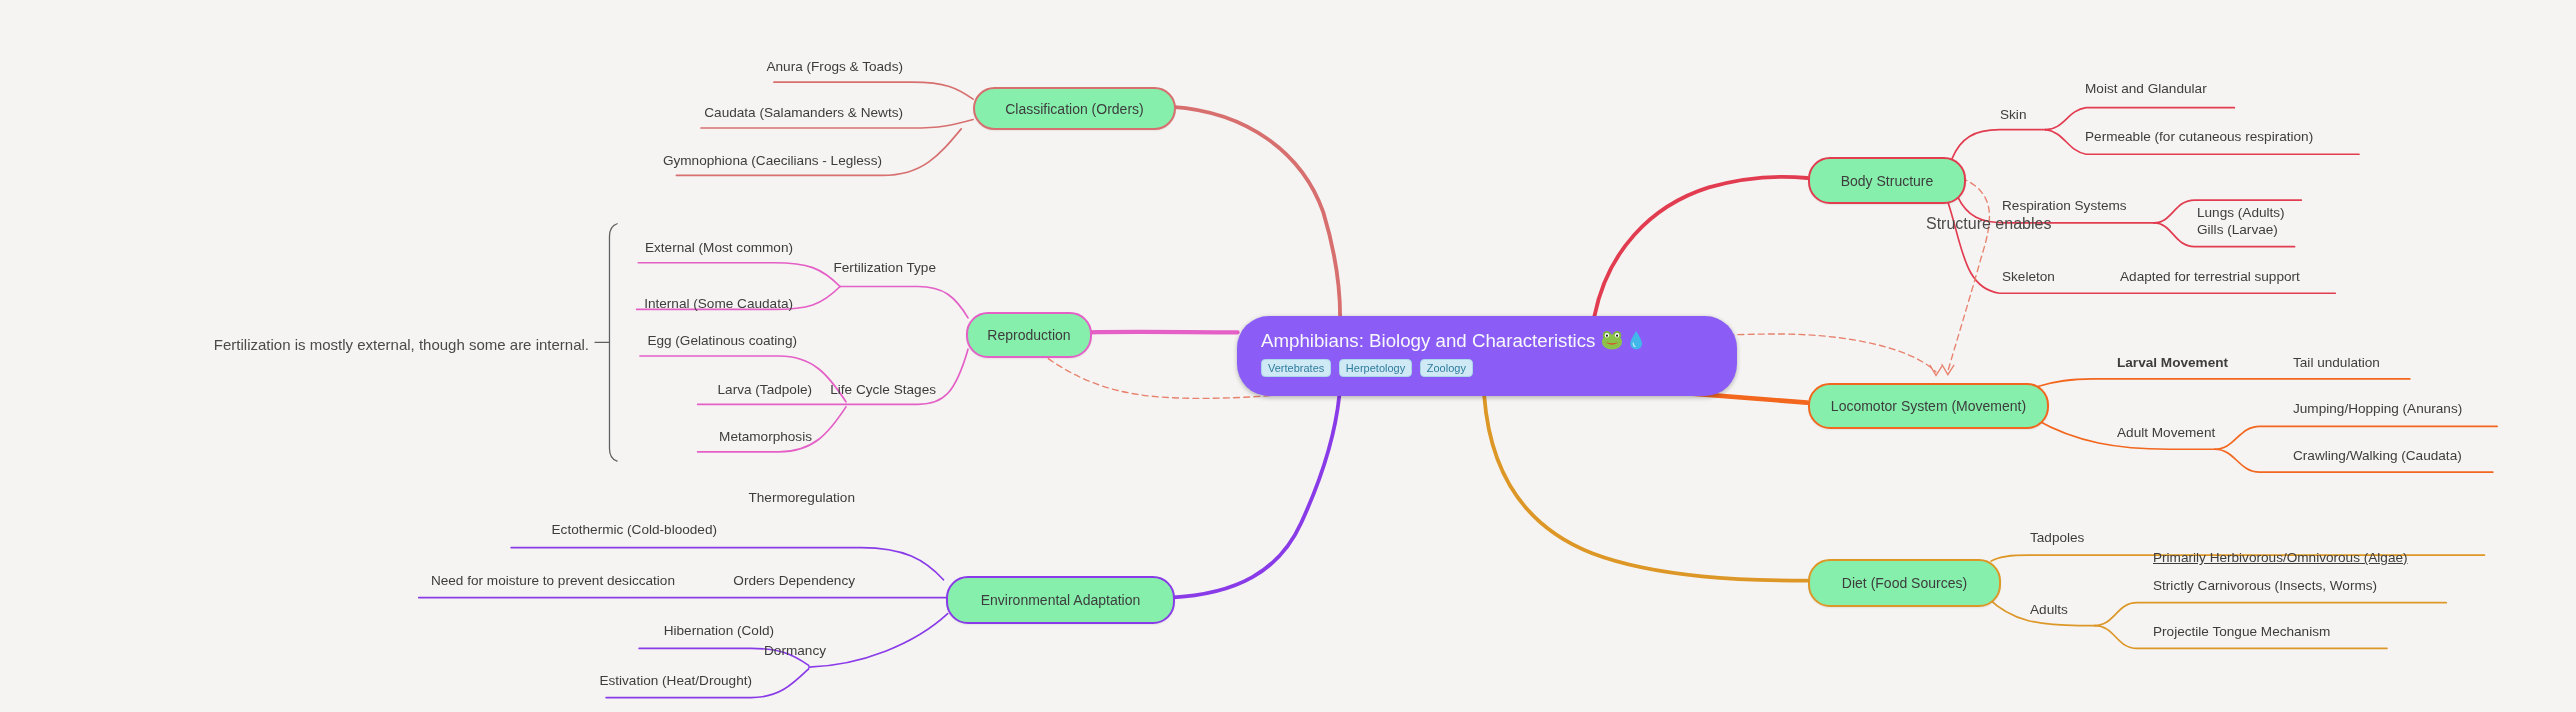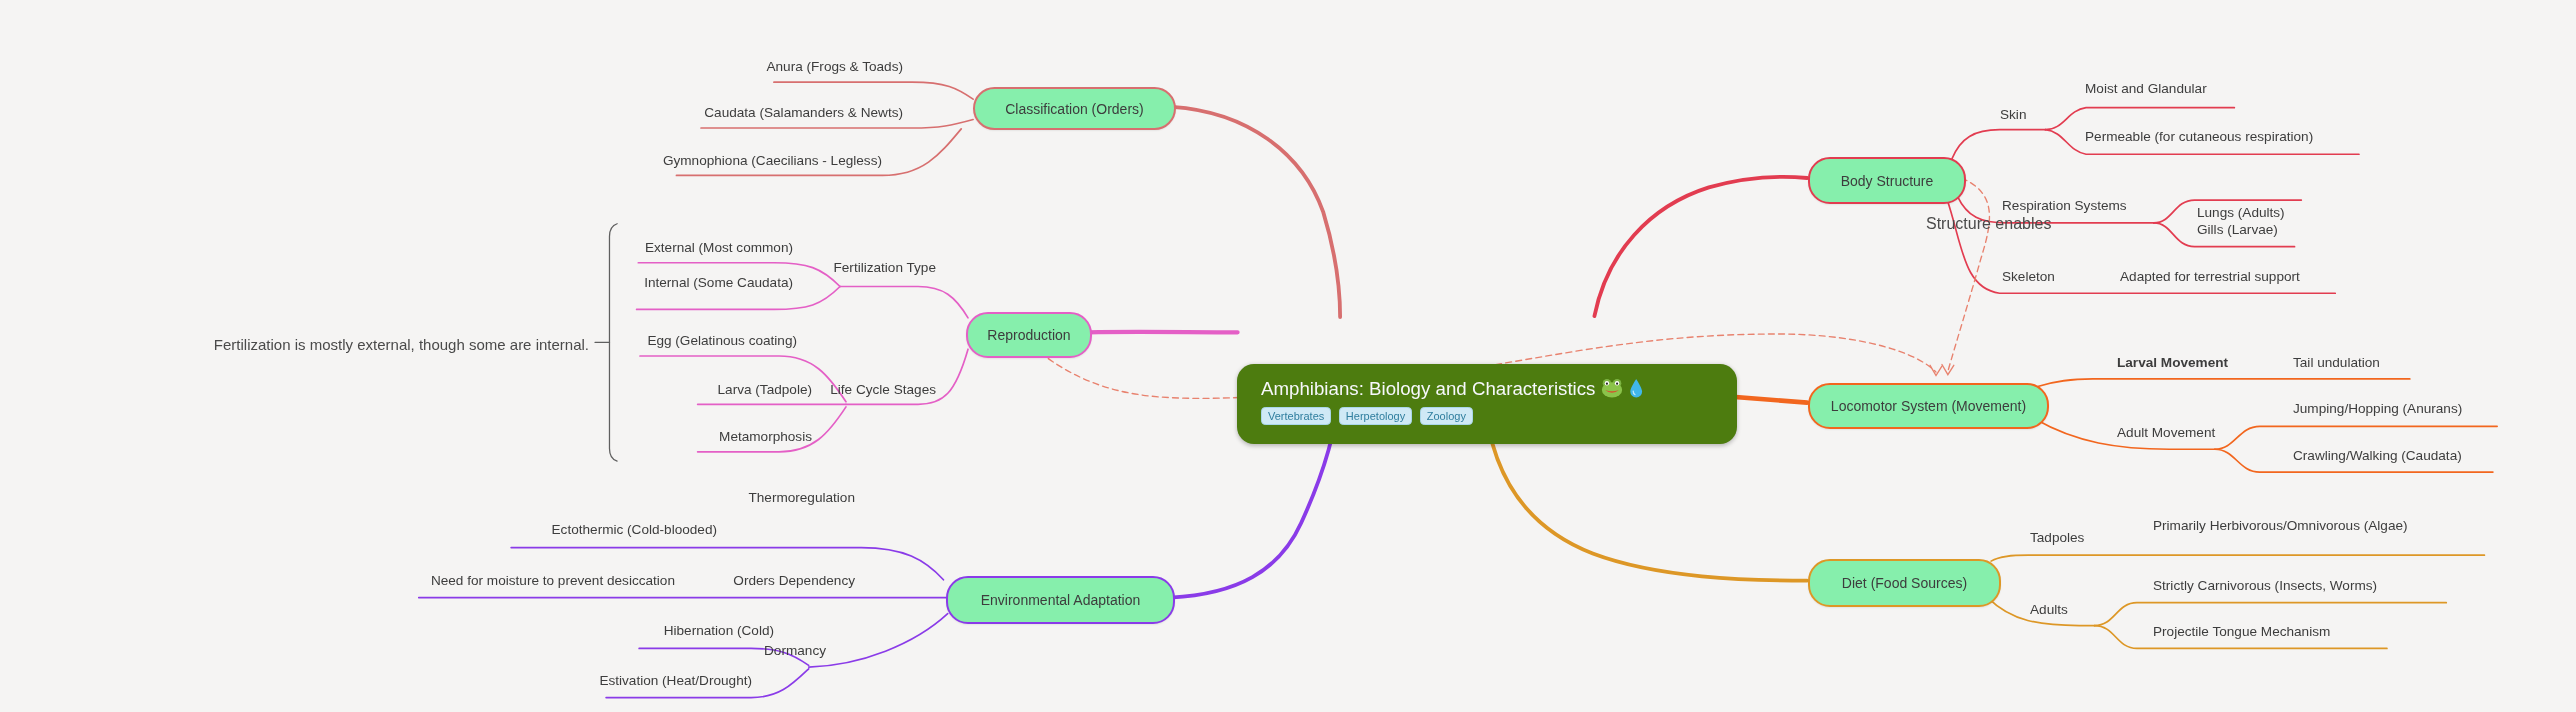--- a/index.html
+++ b/index.html
@@ -4,22 +4,22 @@
 <style>
   html,body{margin:0;padding:0;background:#f5f4f3;}
   #canvas{position:relative;width:2576px;height:712px;background:#f5f4f3;overflow:hidden;
           font-family:"Liberation Sans","DejaVu Sans",sans-serif;color:#3d3d3d;}
   #wires{position:absolute;left:0;top:0;z-index:1;}
   .leaf{position:absolute;z-index:2;font-size:13.6px;line-height:16px;white-space:nowrap;color:#3d3d3d;}
   .lbl{position:absolute;z-index:2;font-size:13.6px;line-height:16px;white-space:nowrap;color:#3d3d3d;}
   .pill{position:absolute;z-index:3;background:#86efac;border-radius:22px;display:flex;align-items:center;
         justify-content:center;font-size:14px;color:#3d3d3d;white-space:nowrap;
         box-shadow:0 0.8px 1.7px rgba(0,0,0,0.08);}
-  .central{position:absolute;z-index:3;background:#4d7c0f;border-radius:17px;
-           box-shadow:0 1.7px 4.2px rgba(0,0,0,0.25);padding:13.6px 24px 12px 24px;box-sizing:border-box;margin-top:48px;}
+  .central{position:absolute;z-index:3;background:#8b5cf6;border-radius:32px;
+           box-shadow:0 1.7px 4.2px rgba(0,0,0,0.25);padding:13.6px 24px 12px 24px;box-sizing:border-box;}
   .central .title-row{display:flex;align-items:center;gap:6px;color:#f7f8fc;font-size:18.7px;font-weight:500;}
   .central .tag-row{display:flex;gap:7.6px;margin-top:7.6px;}
   .tag{background:#cfe9f5;border:0.8px solid #a9d6e8;color:#2f7e9e;font-size:11px;line-height:12.7px;
        padding:1.7px 6px;border-radius:4.2px;}
   .note{position:absolute;z-index:2;font-size:15px;color:#4a4a4a;white-space:nowrap;}
   .rel-label{position:absolute;z-index:2;font-size:16px;color:#4a4a4a;white-space:nowrap;}
 </style>
 </head>
 <body>
 
@@ -129,21 +129,21 @@
   <div class="pill" style="left:1808px;top:157px;width:154px;height:43px;border:2.1px solid #e23c50;">Body Structure</div>
   <div class="pill" style="left:1808px;top:383px;width:237px;height:42px;border:2.1px solid #f2661e;">Locomotor System (Movement)</div>
   <div class="pill" style="left:1808px;top:559px;width:189px;height:44px;border:2.1px solid #dd9726;">Diet (Food Sources)</div>
 
   <div class="leaf" style="right:1673px;top:59px;">Anura (Frogs &amp; Toads)</div>
   <div class="leaf" style="right:1673px;top:105px;">Caudata (Salamanders &amp; Newts)</div>
   <div class="leaf" style="right:1694px;top:153px;">Gymnophiona (Caecilians - Legless)</div>
 
   <div class="lbl" style="right:1640px;top:260px;">Fertilization Type</div>
   <div class="leaf" style="right:1783px;top:240px;">External (Most common)</div>
-  <div class="leaf" style="right:1783px;top:275px;">Internal (Some Caudata)</div>
+  <div class="leaf" style="right:1783px;top:296px;">Internal (Some Caudata)</div>
   <div class="lbl" style="right:1640px;top:382px;">Life Cycle Stages</div>
   <div class="leaf" style="right:1779px;top:333px;">Egg (Gelatinous coating)</div>
   <div class="leaf" style="right:1764px;top:382px;">Larva (Tadpole)</div>
   <div class="leaf" style="right:1764px;top:429px;">Metamorphosis</div>
   <div class="note" style="right:1987px;top:336px;">Fertilization is mostly external, though some are internal.</div>
 
   <div class="lbl" style="right:1721px;top:490px;">Thermoregulation</div>
   <div class="leaf" style="right:1859px;top:522px;">Ectothermic (Cold-blooded)</div>
   <div class="lbl" style="right:1721px;top:573px;">Orders Dependency</div>
   <div class="leaf" style="right:1901px;top:573px;">Need for moisture to prevent desiccation</div>
@@ -160,21 +160,21 @@
   <div class="lbl" style="left:2002px;top:269px;">Skeleton</div>
   <div class="leaf" style="left:2120px;top:269px;">Adapted for terrestrial support</div>
 
   <div class="lbl" style="left:2117px;top:355px;font-weight:bold;">Larval Movement</div>
   <div class="leaf" style="left:2293px;top:355px;">Tail undulation</div>
   <div class="lbl" style="left:2117px;top:425px;">Adult Movement</div>
   <div class="leaf" style="left:2293px;top:401px;">Jumping/Hopping (Anurans)</div>
   <div class="leaf" style="left:2293px;top:448px;">Crawling/Walking (Caudata)</div>
 
   <div class="lbl" style="left:2030px;top:530px;">Tadpoles</div>
-  <div class="leaf" style="left:2153px;top:518px;">Primarily Herbivorous/Omnivorous (Algae)</div>
+  <div class="leaf" style="left:2153px;top:550px;text-decoration:underline;">Primarily Herbivorous/Omnivorous (Algae)</div>
   <div class="lbl" style="left:2030px;top:602px;">Adults</div>
   <div class="leaf" style="left:2153px;top:578px;">Strictly Carnivorous (Insects, Worms)</div>
   <div class="leaf" style="left:2153px;top:624px;">Projectile Tongue Mechanism</div>
 
   <div class="rel-label" style="left:1926px;top:215px;">Structure enables</div>
 
 </div>
 
 
 </body></html>

